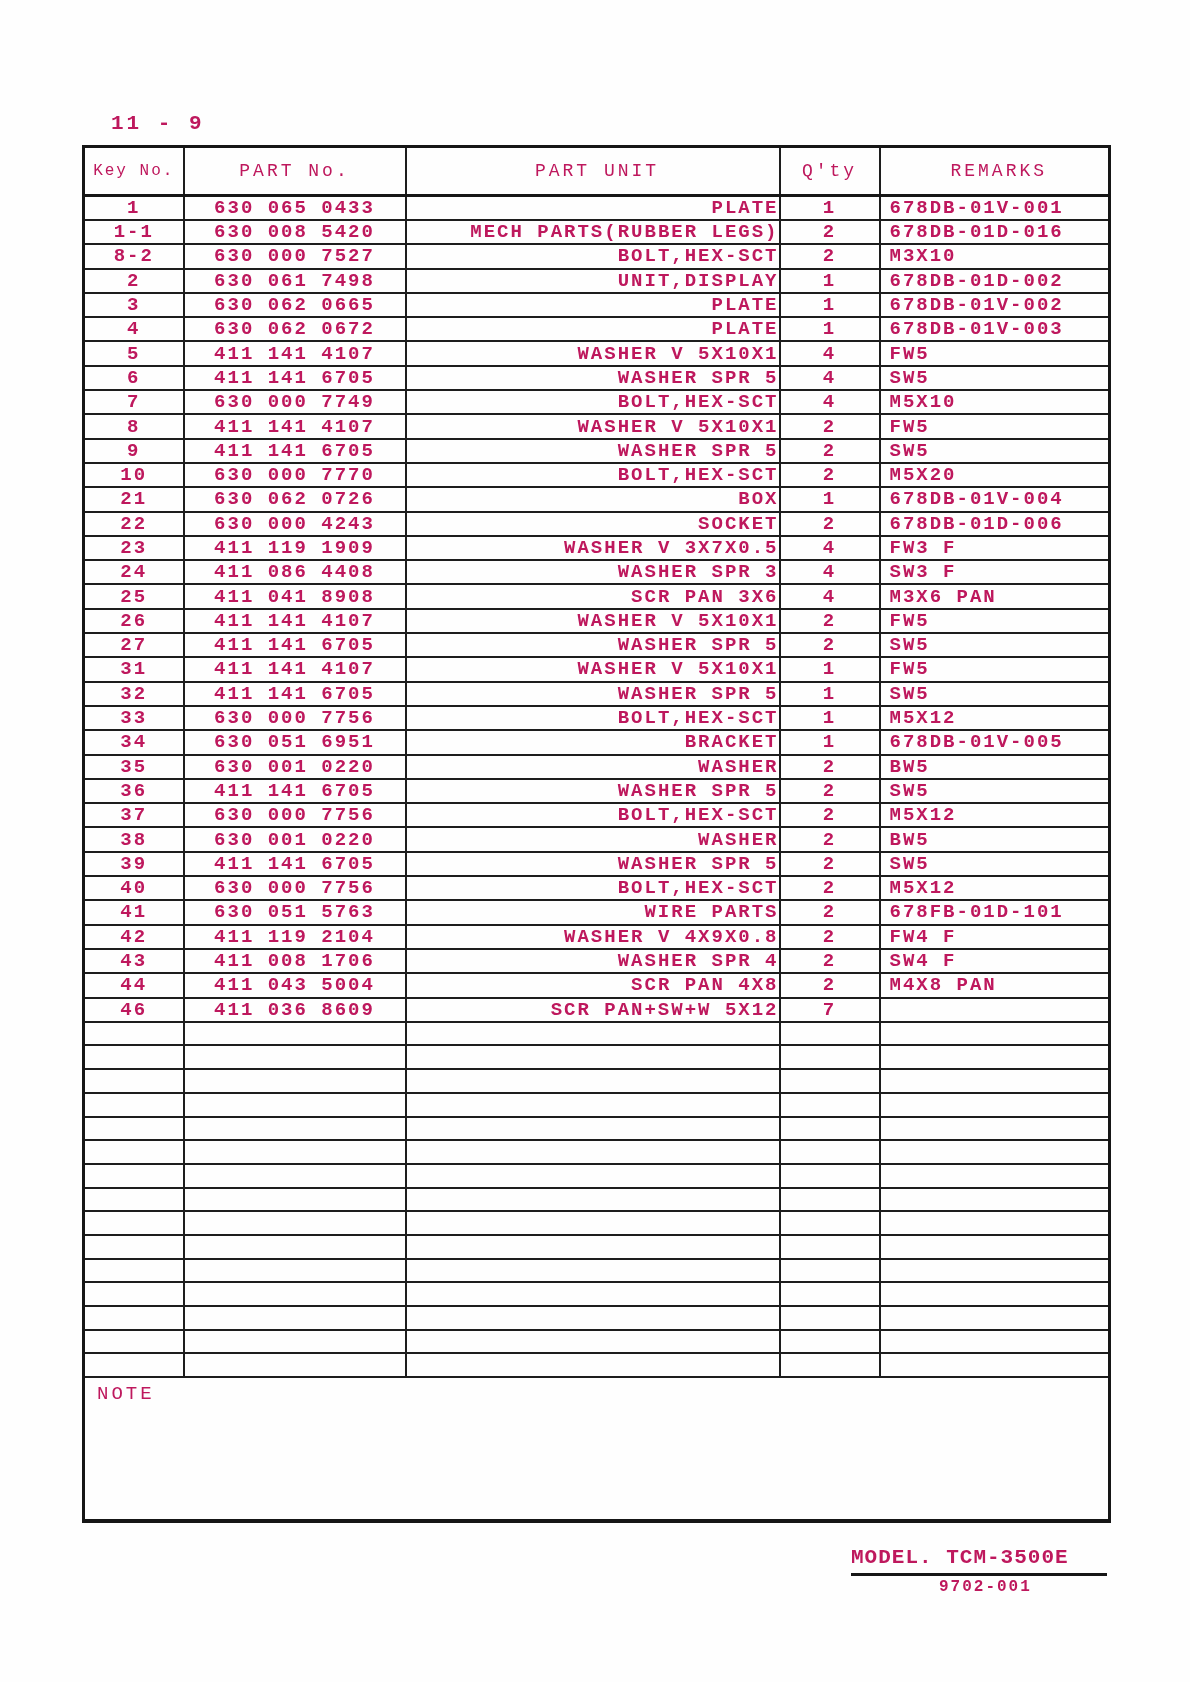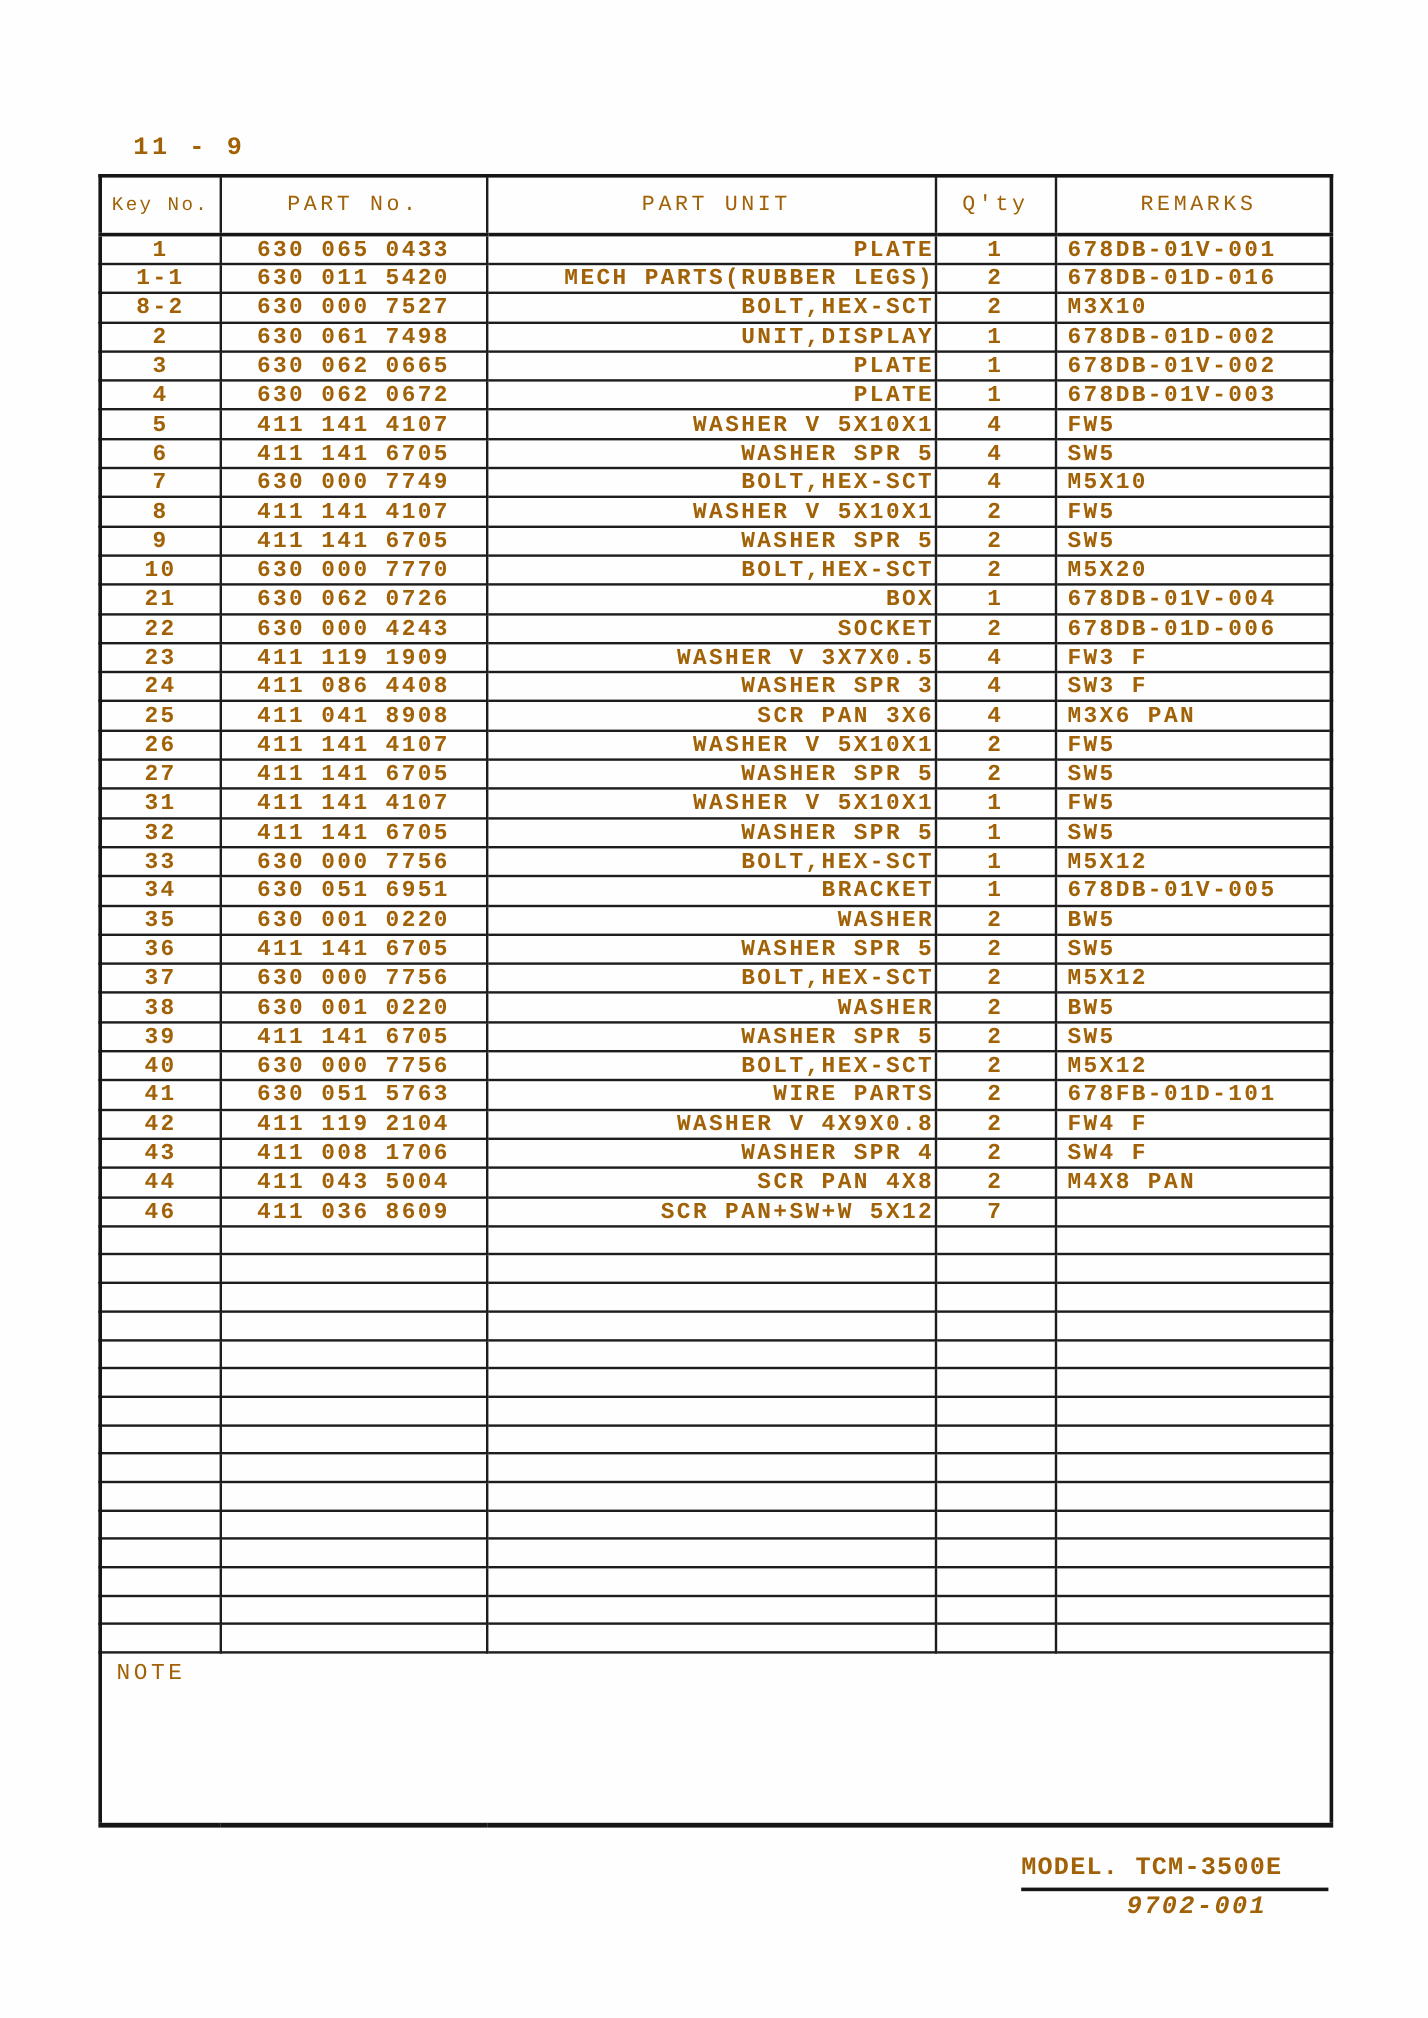--- a/index.html
+++ b/index.html
@@ -6,21 +6,21 @@
     margin: 0;
     padding: 0;
     background: #ffffff;
   }
   .page {
     position: relative;
     width: 1190px;
     height: 1682px;
     background: #fefefe;
     font-family: "Liberation Mono", "DejaVu Sans Mono", monospace;
-    color: #a16207;
+    color: #be185d;
     overflow: hidden;
   }
   .page-number {
     position: absolute;
     left: 111px;
     top: 112px;
     font-size: 21px;
     font-weight: bold;
     letter-spacing: 3px;
     white-space: pre;
@@ -83,25 +83,24 @@
     font-weight: bold;
     letter-spacing: 1px;
     padding-bottom: 4px;
     border-bottom: 3px solid #161616;
     white-space: nowrap;
   }
   .doc-number {
     position: absolute;
     left: 939px;
     top: 1578px;
-    font-size: 21px;
+    font-size: 16px;
     font-weight: bold;
     letter-spacing: 2px;
     white-space: nowrap;
-    font-style: italic;
   }
 </style>
 </head>
 <body>
 
 <div class="page">
 
   <div class="page-number">11 - 9</div>
 
   <table class="parts-table">
@@ -124,21 +123,21 @@
     <tbody id="rows-body">
         <tr class="data-row">
           <td class="c-key">1</td>
           <td class="c-partno">630 065 0433</td>
           <td class="c-name">PLATE</td>
           <td class="c-qty">1</td>
           <td class="c-remarks">678DB-01V-001</td>
         </tr>
         <tr class="data-row">
           <td class="c-key">1-1</td>
-          <td class="c-partno">630 011 5420</td>
+          <td class="c-partno">630 008 5420</td>
           <td class="c-name">MECH PARTS(RUBBER LEGS)</td>
           <td class="c-qty">2</td>
           <td class="c-remarks">678DB-01D-016</td>
         </tr>
         <tr class="data-row">
           <td class="c-key">8-2</td>
           <td class="c-partno">630 000 7527</td>
           <td class="c-name">BOLT,HEX-SCT</td>
           <td class="c-qty">2</td>
           <td class="c-remarks">M3X10</td>

